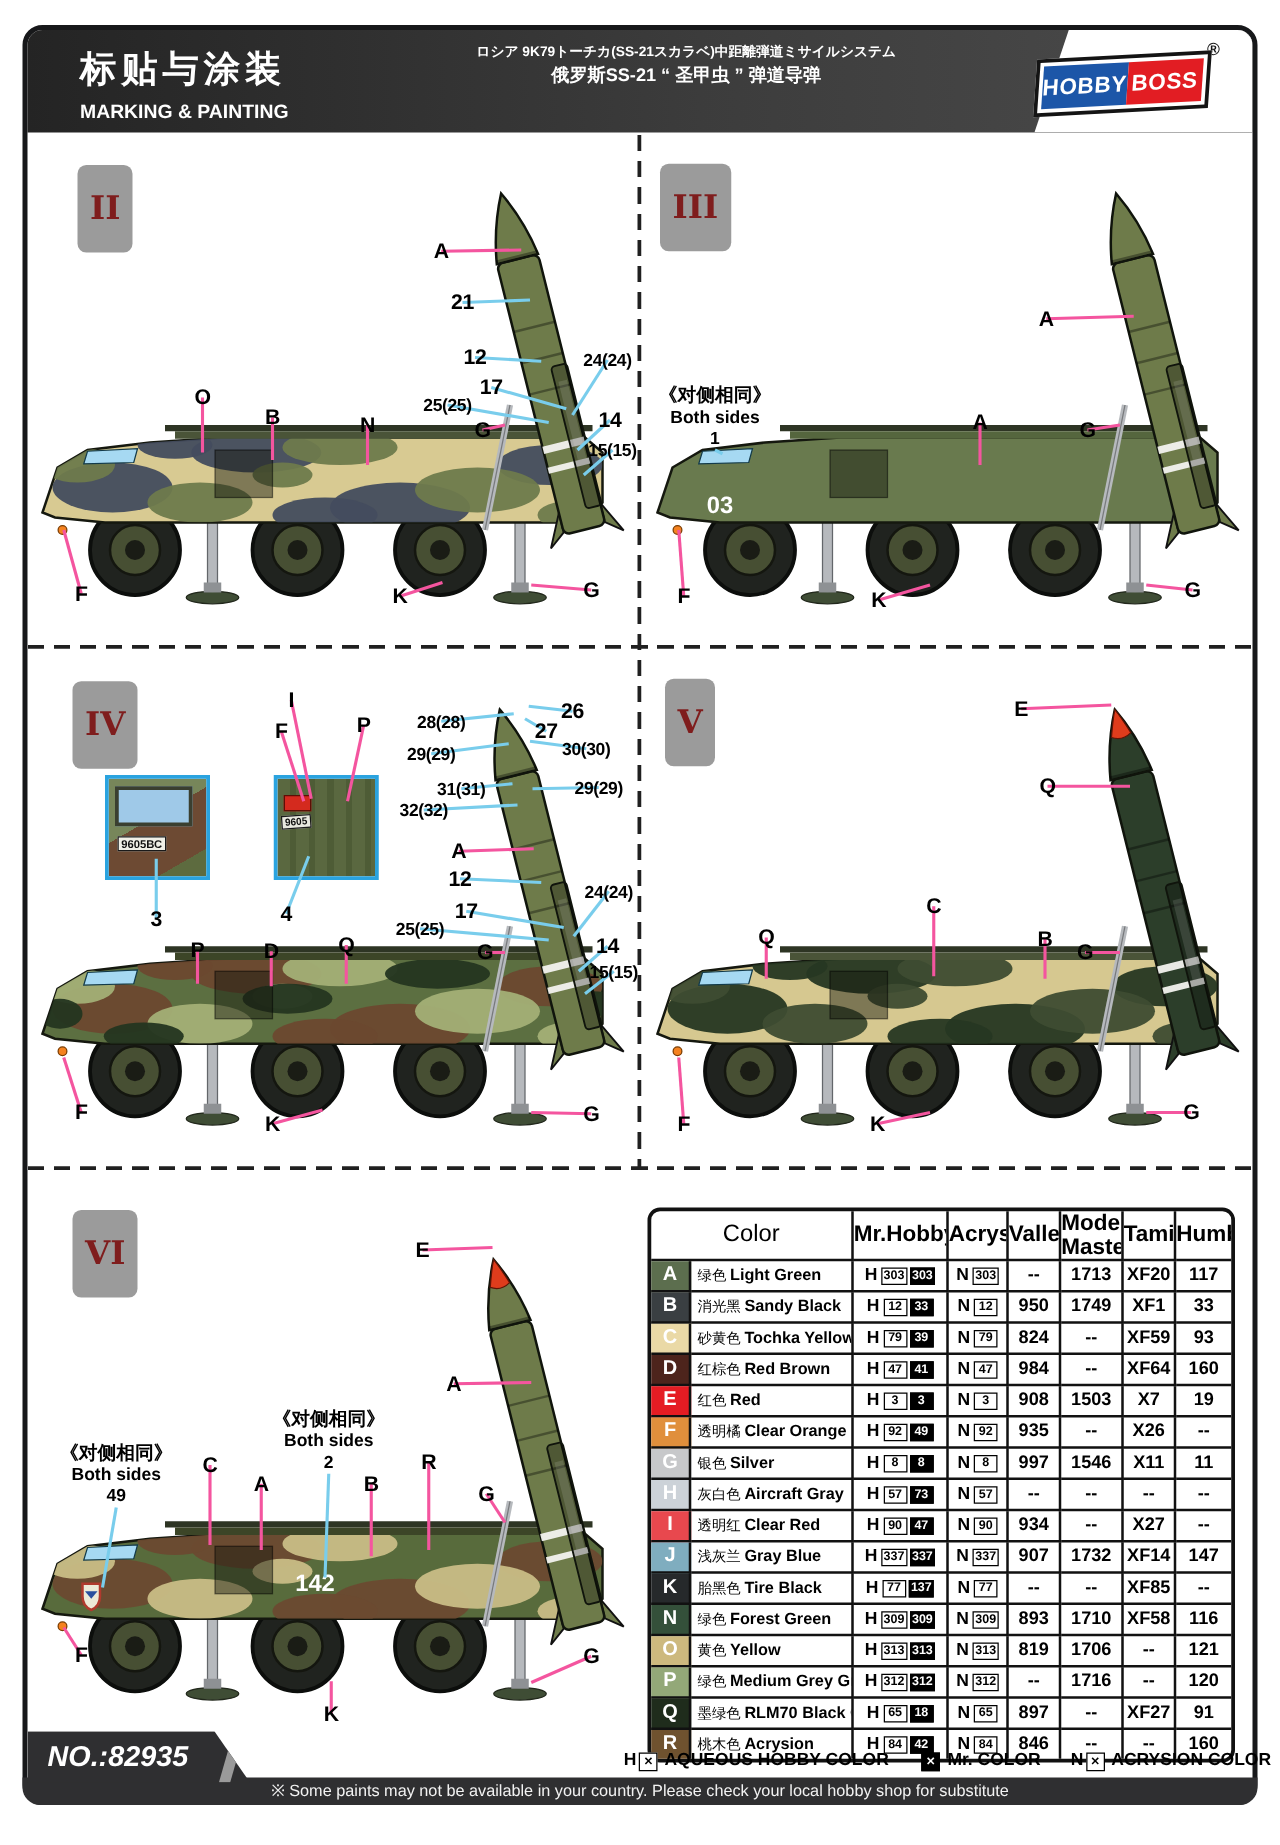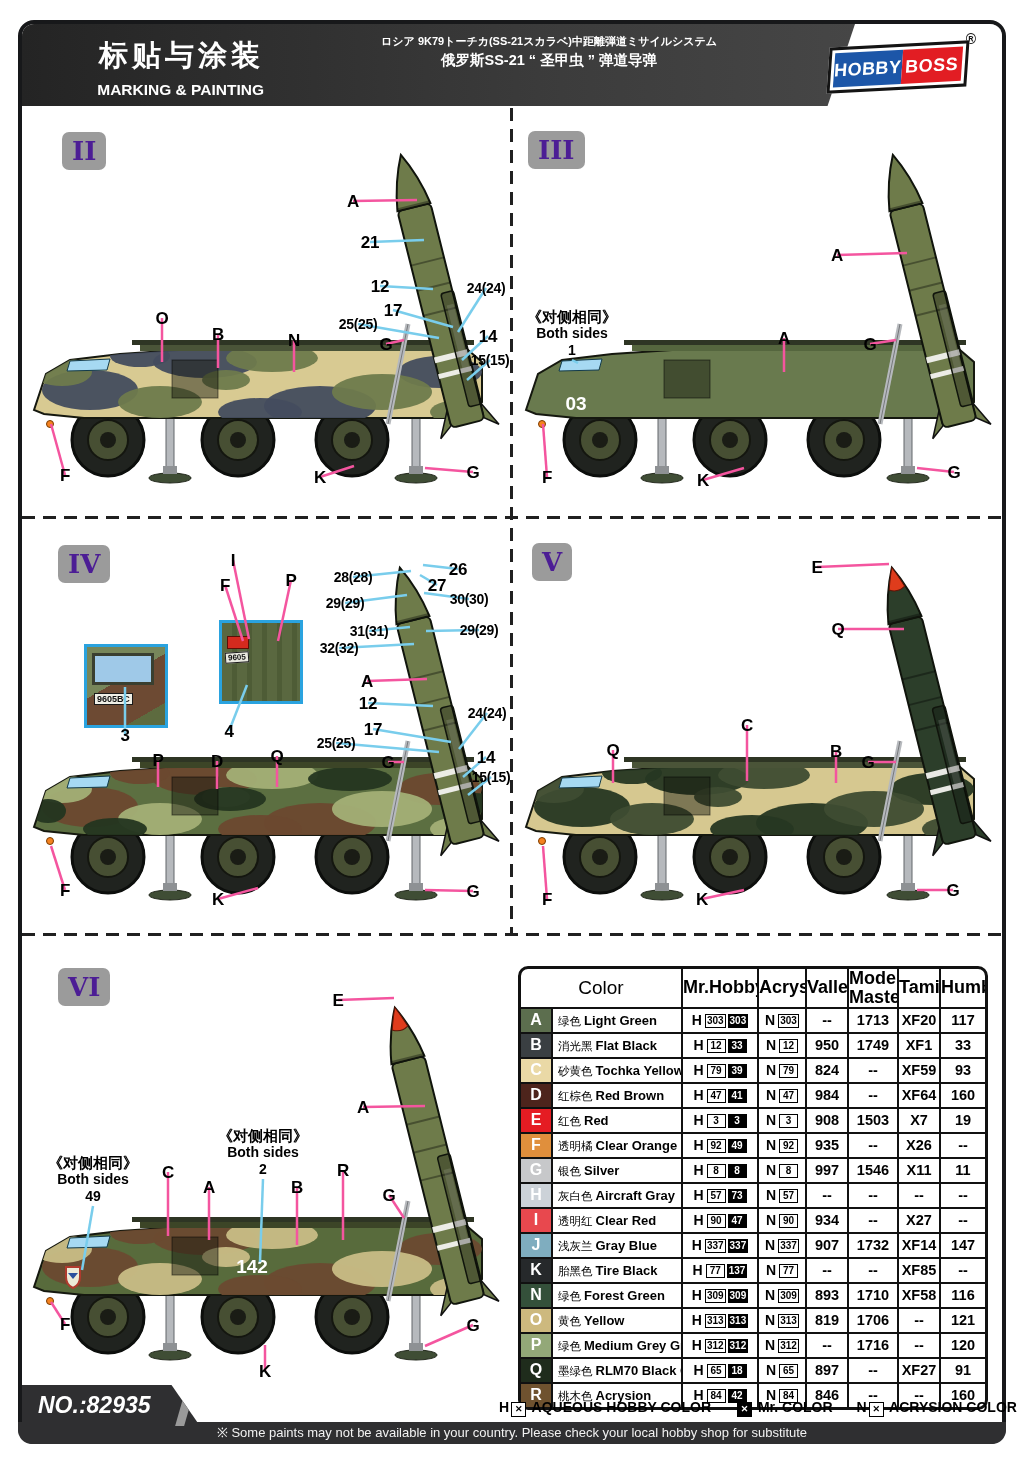--- a/index.html
+++ b/index.html
@@ -1,21 +1,21 @@
 <!DOCTYPE html>
 <html><head>
 <meta charset="utf-8">
 <style>
   html,body{margin:0;padding:0;background:#fff;}
   body{width:1024px;height:1476px;position:relative;font-family:"Liberation Sans",sans-serif;overflow:hidden;}
   .frame{position:absolute;left:18px;top:20px;width:988px;height:1424px;border:4px solid #17181a;border-radius:16px;box-sizing:border-box;z-index:0;background:#fff;}
   
   .hdr{position:absolute;left:22px;top:24px;width:980px;height:82px;background:linear-gradient(90deg,#242424,#3c3c3c 55%,#4b4b4b);border-radius:12px 12px 0 0;z-index:2;}
   .hwedge{position:absolute;right:0;top:0;width:196px;height:82px;background:#fff;clip-path:polygon(25% 0,100% 0,100% 100%,11% 100%);border-radius:0 12px 0 0;}
-  .hz{position:absolute;left:42px;top:12px;width:200px;text-align:right;color:#fff;}
+  .hz{position:absolute;left:42px;top:12px;width:200px;text-align:left;color:#fff;}
   .hz .zh{font-size:29px;font-weight:bold;letter-spacing:4px;}
   .hz .en{font-size:15.5px;font-weight:bold;margin-top:5px;}
   .ht{position:absolute;left:252px;top:7px;width:550px;text-align:center;color:#fff;}
   .ht .t1{font-size:22px;font-weight:bold;letter-spacing:0.3px;}
   .ht .t2{font-size:11px;font-weight:bold;margin-top:3px;}
   .ht .t3{font-size:14.5px;font-weight:bold;margin-top:2px;}
   .logo{position:absolute;right:34px;top:20px;width:140px;height:44px;}
   .logo-box{display:flex;width:134px;height:40px;border:3px solid #141414;box-shadow:inset 0 0 0 3px #fff;background:#fff;transform:rotate(-3deg) skewX(-7deg);}
   .logo-box span{flex:1;display:flex;align-items:center;justify-content:center;color:#fff;font-weight:bold;font-size:18px;letter-spacing:0.5px;}
   .lh{background:#1c56a8;margin:3px 0 3px 3px;}
@@ -26,26 +26,26 @@
   .vdash{position:absolute;left:510px;top:108px;width:3px;height:826px;background:repeating-linear-gradient(180deg,#202020 0 13px,transparent 13px 21px);z-index:1;}
   
   .panel{position:absolute;z-index:1;}
   .art,.leads{position:absolute;left:0;top:0;}
   .art{z-index:1;}
   .inset{position:absolute;border:3px solid #2aa3df;box-sizing:border-box;z-index:2;}
   .leads{z-index:3;pointer-events:none;}
   .labels{position:absolute;inset:0;z-index:4;pointer-events:none;}
   .lab{position:absolute;transform:translate(-50%,-50%);font-weight:bold;font-size:17px;color:#000;letter-spacing:-0.3px;white-space:nowrap;line-height:1;}
   .lab.sm{font-size:14px;}
-  .pmark{position:absolute;background:#9b9b9b;border-radius:7px;color:#4c1d95;font-family:"DejaVu Serif",serif;font-weight:bold;font-size:26px;height:38px;padding:0 10px;display:flex;align-items:center;z-index:5;}
+  .pmark{position:absolute;background:#9b9b9b;border-radius:7px;color:#7f1d1d;font-family:"DejaVu Serif",serif;font-weight:bold;font-size:26px;height:38px;padding:16px 10px;display:flex;align-items:center;z-index:5;}
   .note{position:absolute;transform:translateX(-50%);text-align:center;font-weight:bold;color:#000;z-index:4;line-height:1.15;}
   .note .nzh{font-size:15px;}
   .note .nen{font-size:14px;}
   .note .nnum{font-size:14px;margin-top:1px;}
-  .inset-cab{background:linear-gradient(150deg,#77865a 0%,#77865a 42%,#6d4a33 42%,#6d4a33 82%,#5d6b3f 82%);margin-top:24px;}
+  .inset-cab{background:linear-gradient(150deg,#77865a 0%,#77865a 42%,#6d4a33 42%,#6d4a33 82%,#5d6b3f 82%);}
   .in-win{position:absolute;left:5px;top:6px;width:56px;height:26px;background:#9fc9e8;border:3px solid #3a3f30;}
   .in-plate{position:absolute;left:7px;top:46px;background:#efefe6;border:1px solid #1a1a1a;font-size:9px;font-weight:bold;padding:0 2px;color:#111;}
   .inset-rear{background:repeating-linear-gradient(90deg,#5a6840 0 10px,#4e5c36 10px 15px);}
   .in-red{position:absolute;left:5px;top:13px;width:20px;height:11px;background:#d42a1e;border:1px solid #5e0e06;}
   .in-plate2{position:absolute;left:3px;top:29px;background:#e8e8df;border:1px solid #1a1a1a;font-size:8px;font-weight:bold;padding:0 2px;color:#111;transform:rotate(-4deg);}
   
   .ptable-wrap{position:absolute;left:518px;top:966px;width:470px;z-index:2;}
   table.ptable{border-collapse:separate;border-spacing:0;border:3px solid #111;border-radius:10px;width:470px;table-layout:fixed;background:#fff;}
   .ptable th,.ptable td{border-right:2px solid #111;border-bottom:2px solid #111;padding:0;overflow:hidden;}
   .ptable th:last-child,.ptable td:last-child{border-right:none;}
@@ -621,21 +621,21 @@
           <td class="nm"><span class="zh">绿色</span><span class="en">Light Green</span></td>
           <td class="mh"><span class="hl">H</span><span class="nbox">303</span><span class="nbox filled">303</span></td>
           <td class="mh"><span class="hl">N</span><span class="nbox">303</span></td>
           <td class="num">--</td>
           <td class="num">1713</td>
           <td class="num">XF20</td>
           <td class="num">117</td>
         </tr>
         <tr>
           <td class="sw" style="background: rgb(58, 63, 66);">B</td>
-          <td class="nm"><span class="zh">消光黑</span><span class="en">Flat Black</span></td>
+          <td class="nm"><span class="zh">消光黑</span><span class="en">Sandy Black</span></td>
           <td class="mh"><span class="hl">H</span><span class="nbox">12</span><span class="nbox filled">33</span></td>
           <td class="mh"><span class="hl">N</span><span class="nbox">12</span></td>
           <td class="num">950</td>
           <td class="num">1749</td>
           <td class="num">XF1</td>
           <td class="num">33</td>
         </tr>
         <tr>
           <td class="sw" style="background: rgb(234, 217, 166);">C</td>
           <td class="nm"><span class="zh">砂黄色</span><span class="en">Tochka Yellow</span></td>

